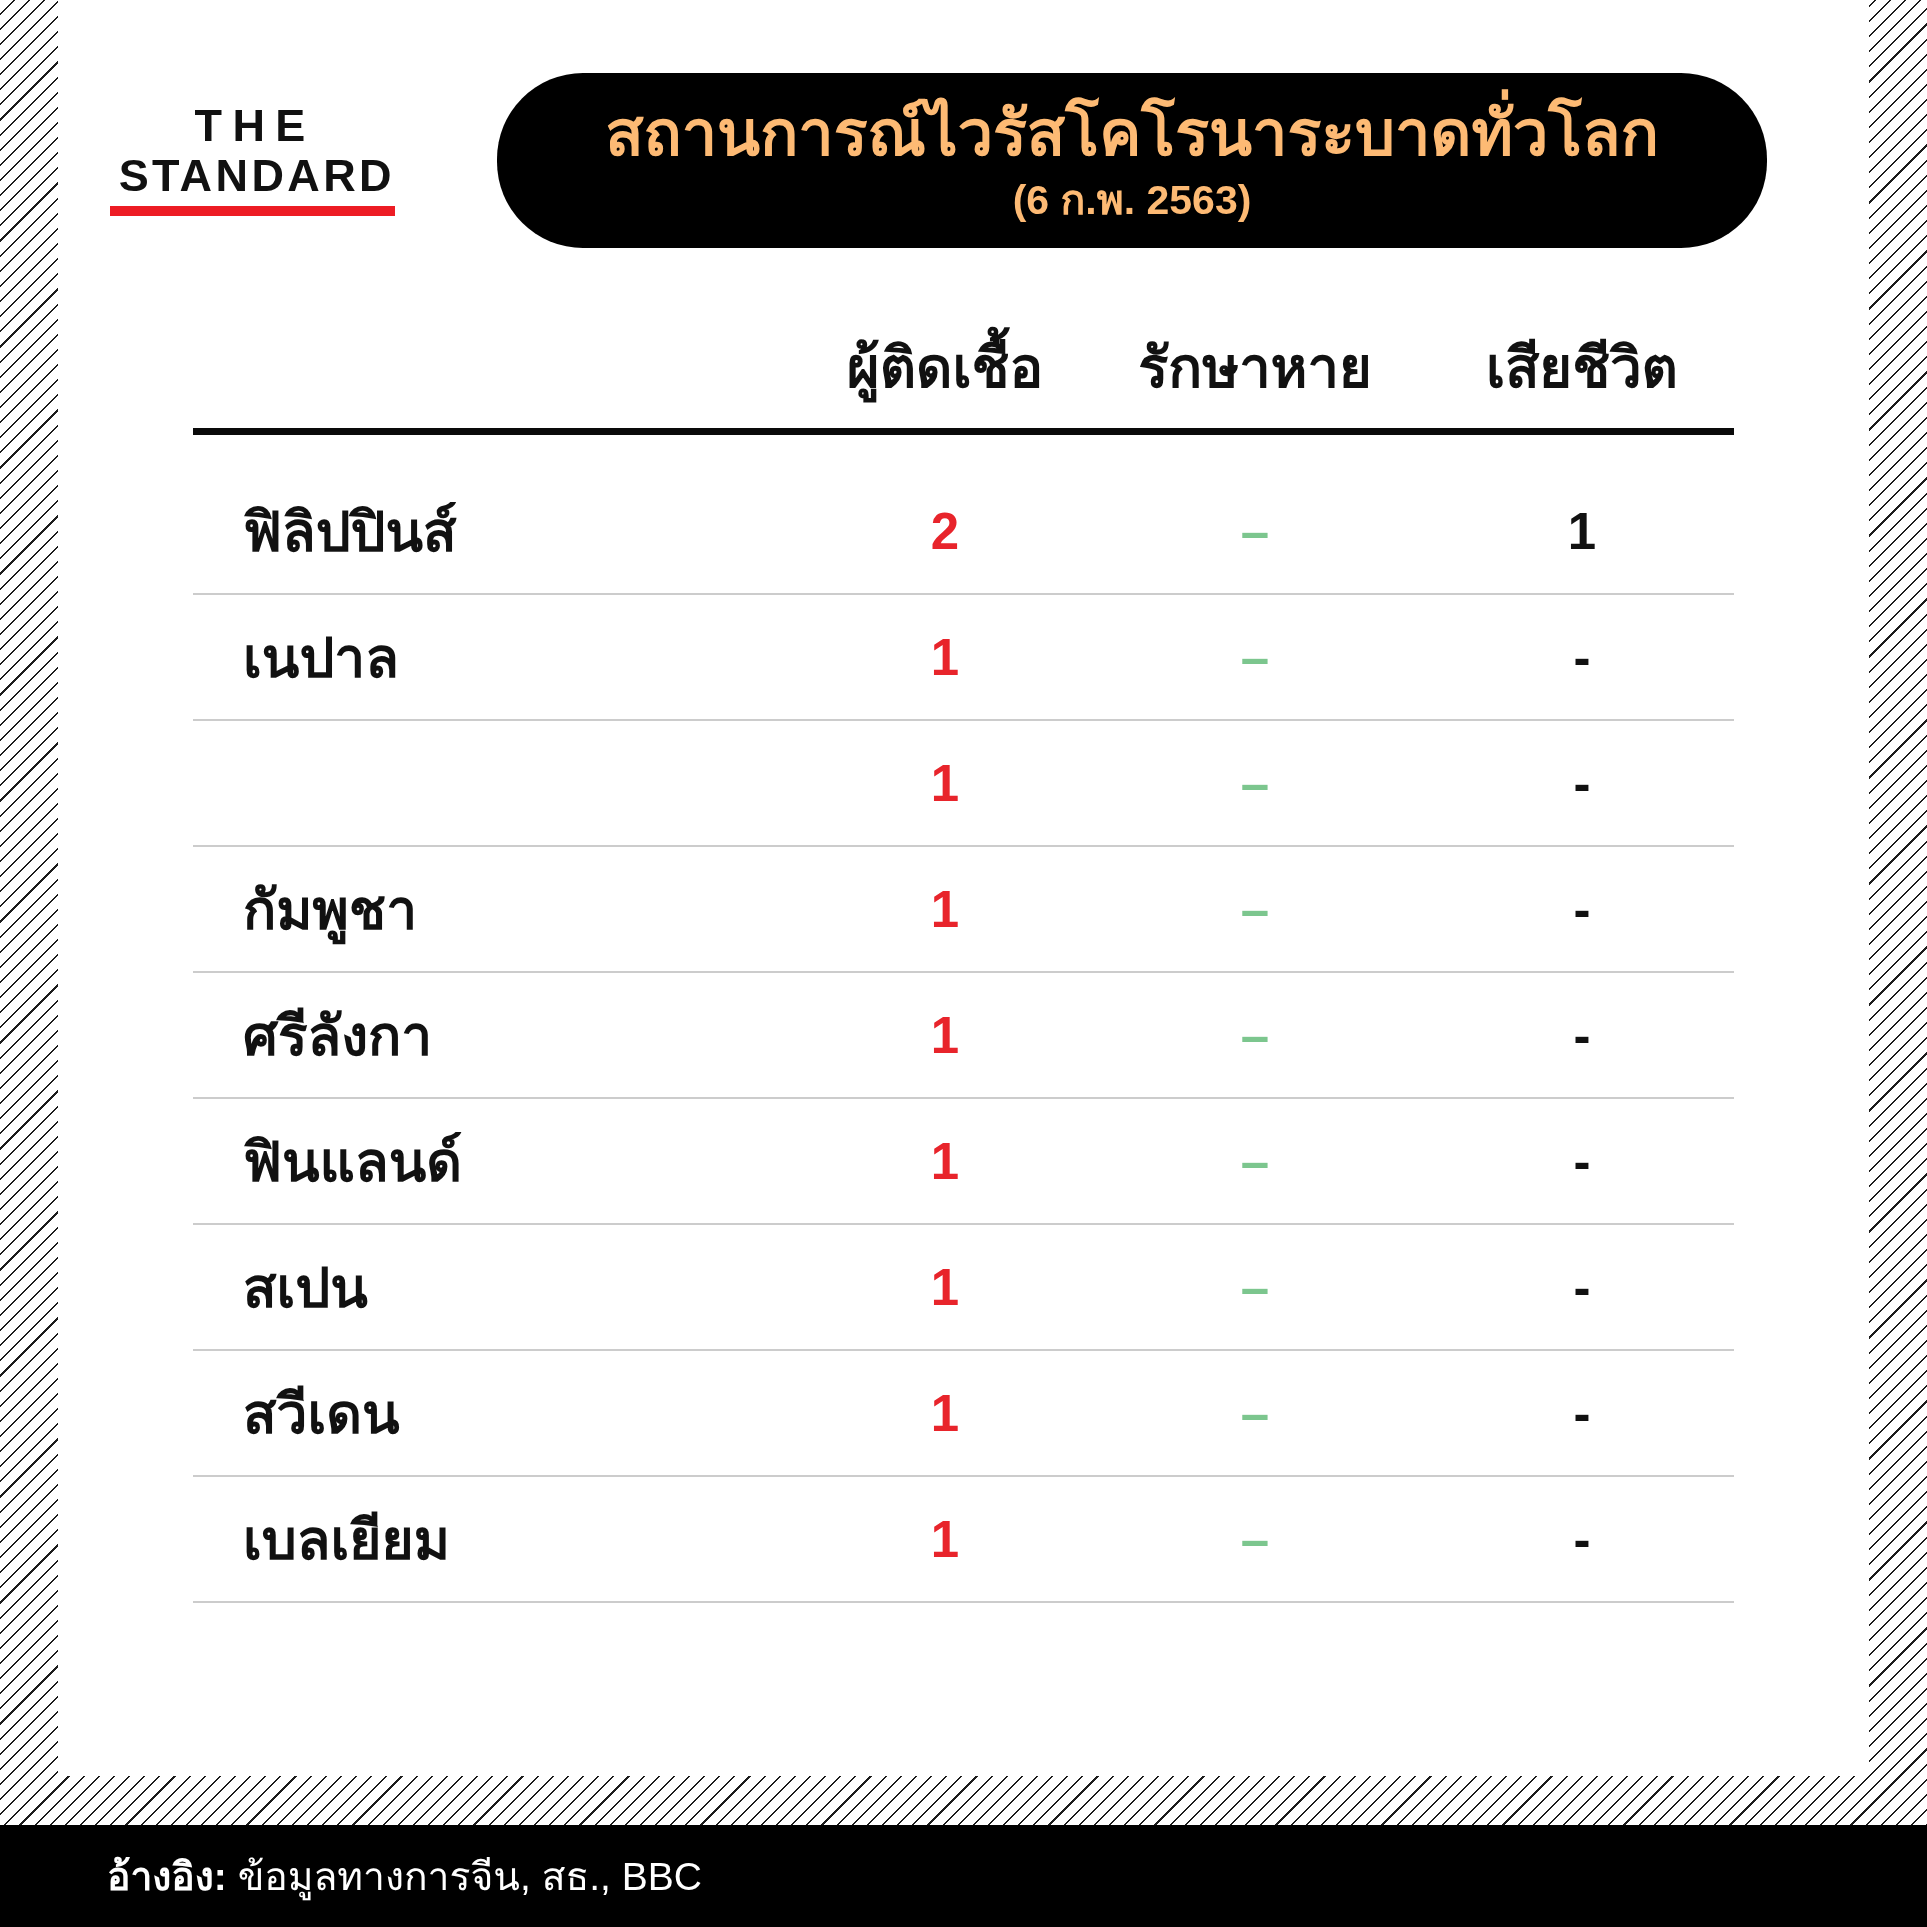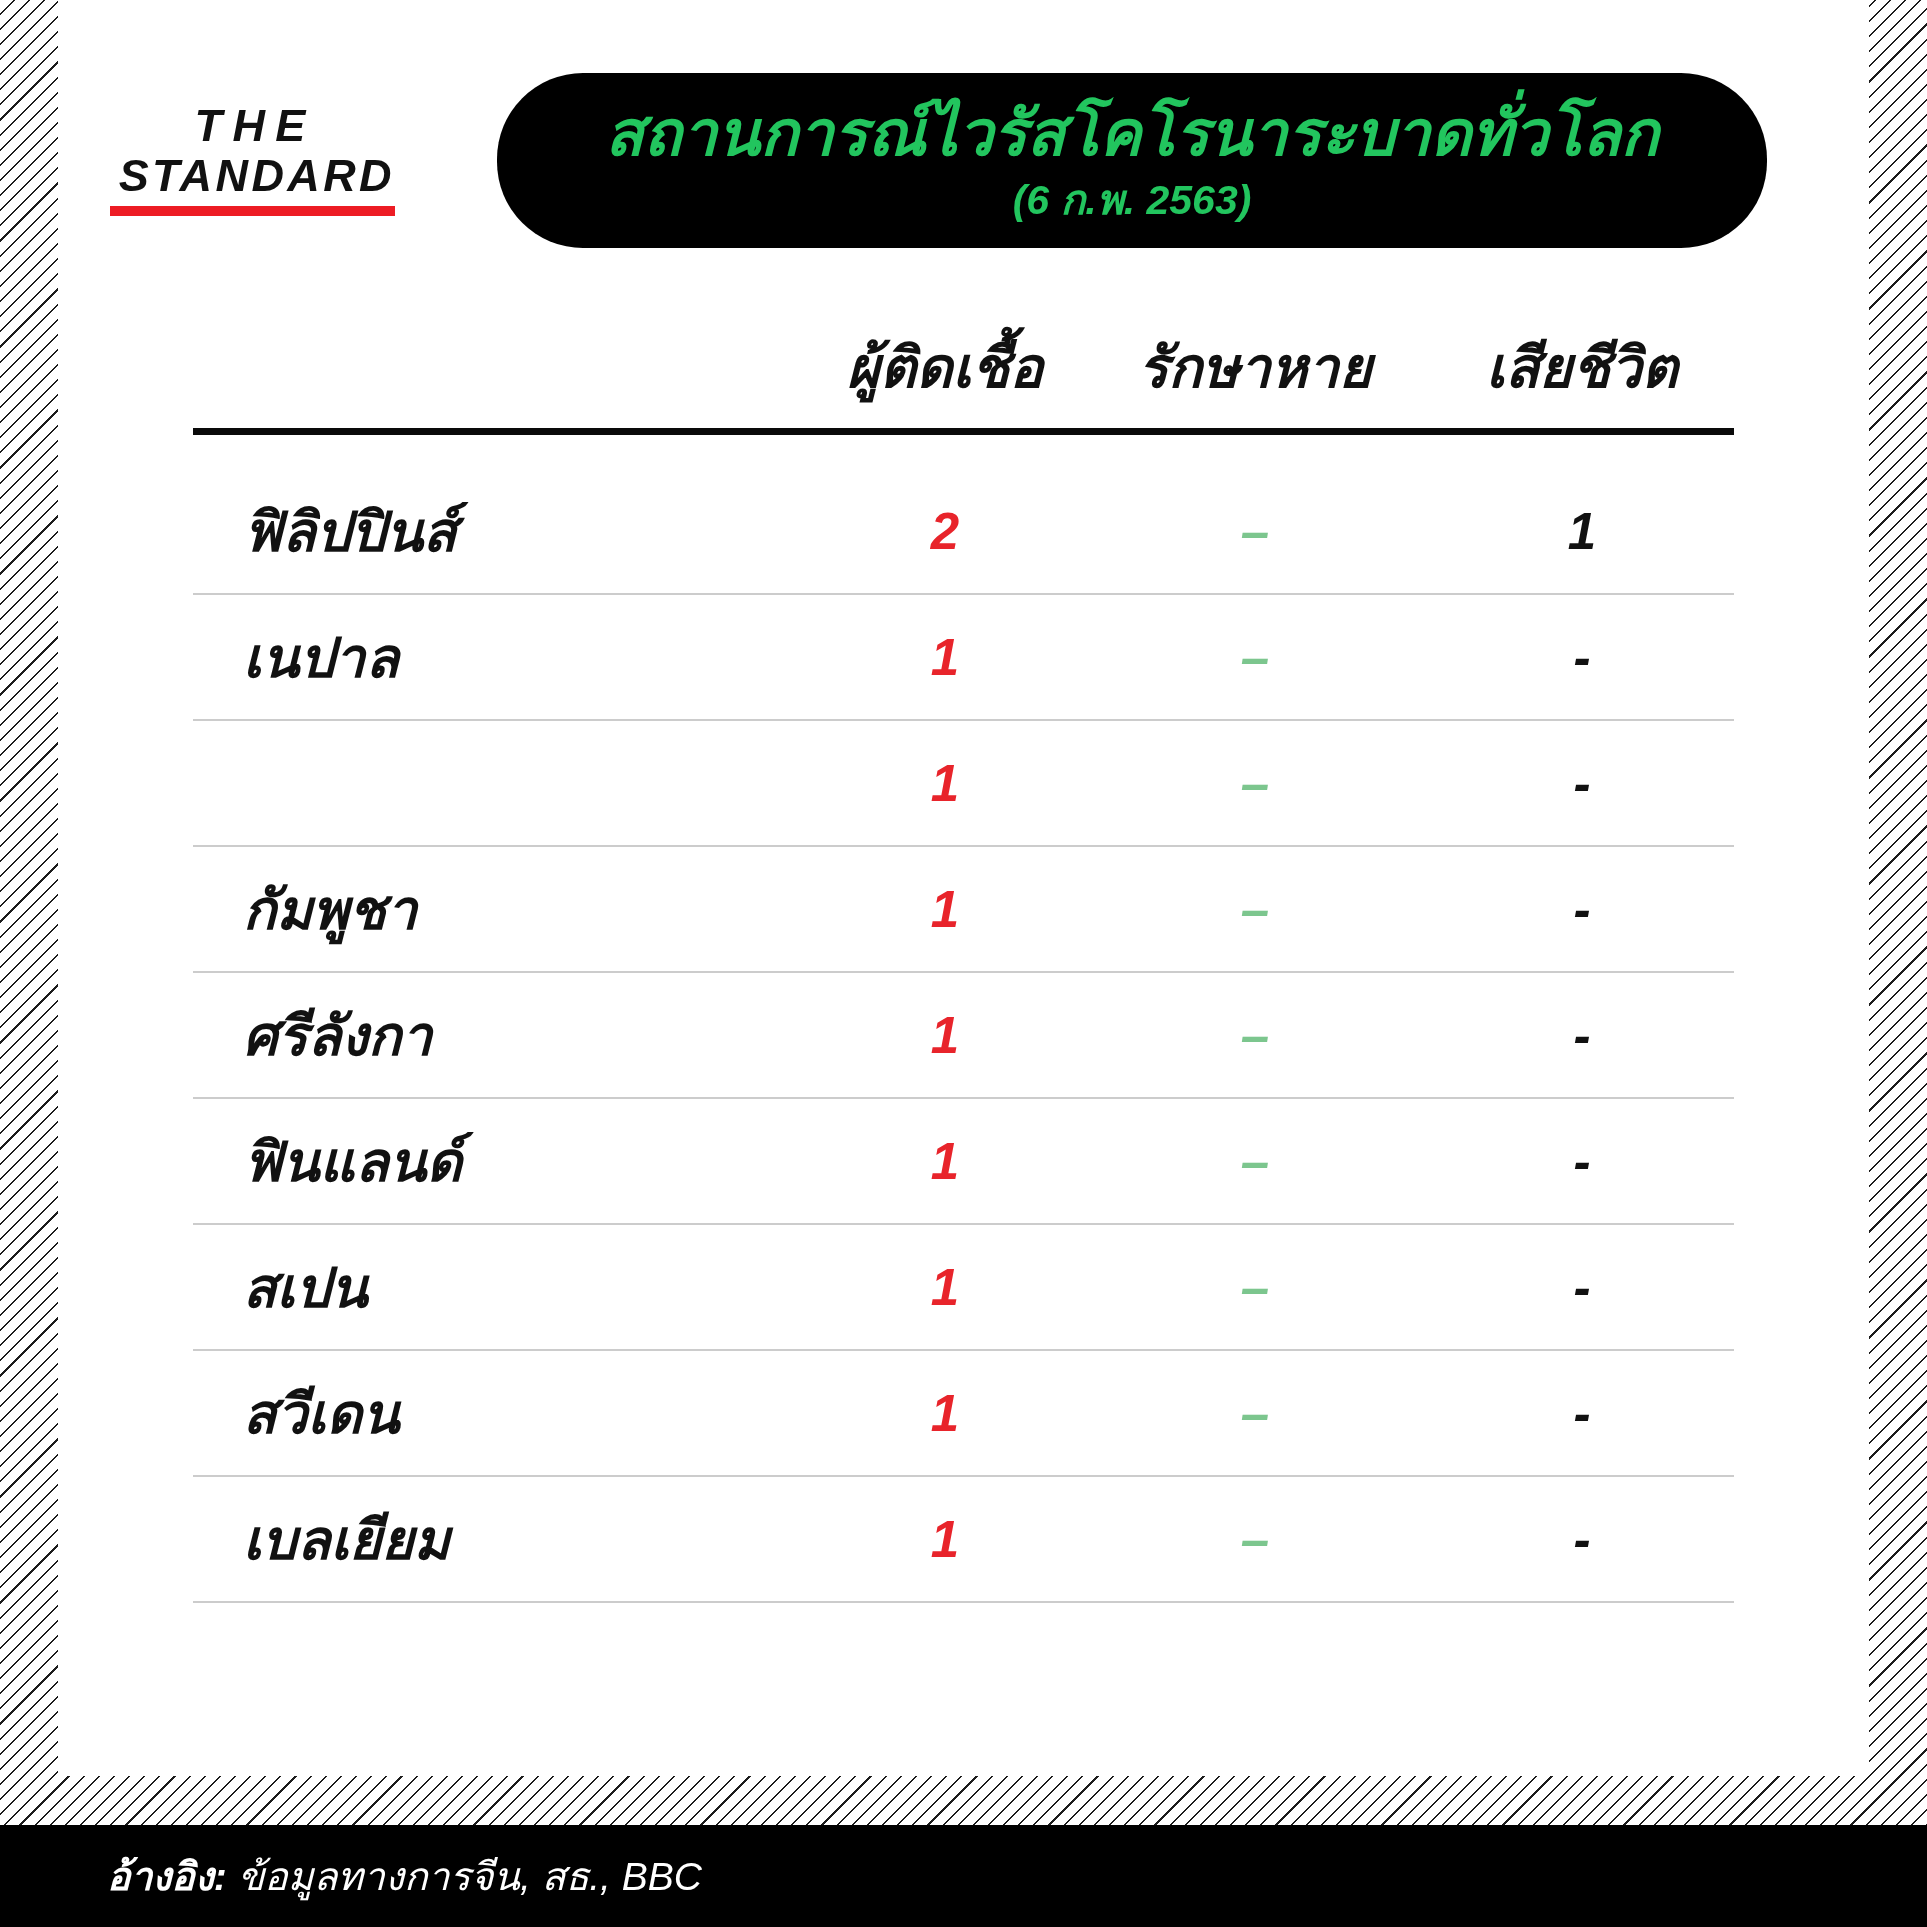--- a/index.html
+++ b/index.html
@@ -5,21 +5,20 @@
   html,body{margin:0;padding:0;}
   body{
     width:1927px;height:1927px;
     font-family:"Liberation Sans","DejaVu Sans",sans-serif;
   }
   .stage{
     position:relative;width:1927px;height:1927px;overflow:hidden;
     
     background:repeating-linear-gradient(135deg,
       #ffffff 0px,#ffffff 9.2px,#1c1c1c 9.2px,#1c1c1c 10.7px);
-    font-style:italic;
   }
   .panel{
     position:absolute;left:58px;top:0;width:1811px;height:1776px;
     background:#ffffff;
   }
   
   .logo{
     position:absolute;left:110px;top:103px;width:285px;
     text-align:center;color:#111111;
   }
@@ -32,21 +31,21 @@
     display:block;margin-top:5.1px;text-align:right;
   }
   .logo .underline{
     display:block;height:10.3px;background:#ed1c24;margin-top:7.7px;width:100%;
   }
   
   .banner{
     position:absolute;left:497px;top:73px;width:1270px;height:175px;
     background:#000000;border-radius:86px;
     display:flex;flex-direction:column;align-items:center;justify-content:center;
-    color:#22c55e;text-align:center;
+    color:#fdba74;text-align:center;
   }
   .banner .title{font-size:63px;font-weight:700;line-height:1.15;}
   .banner .date{font-size:41px;font-weight:700;line-height:1.1;margin-top:8.6px;}
   
   .thead{
     position:absolute;left:193px;top:312px;width:1545px;height:107px;
   }
   .thead .hcell{
     position:absolute;bottom:6.8px;transform:translateX(-50%);
     font-size:56px;font-weight:700;color:#111111;white-space:nowrap;

